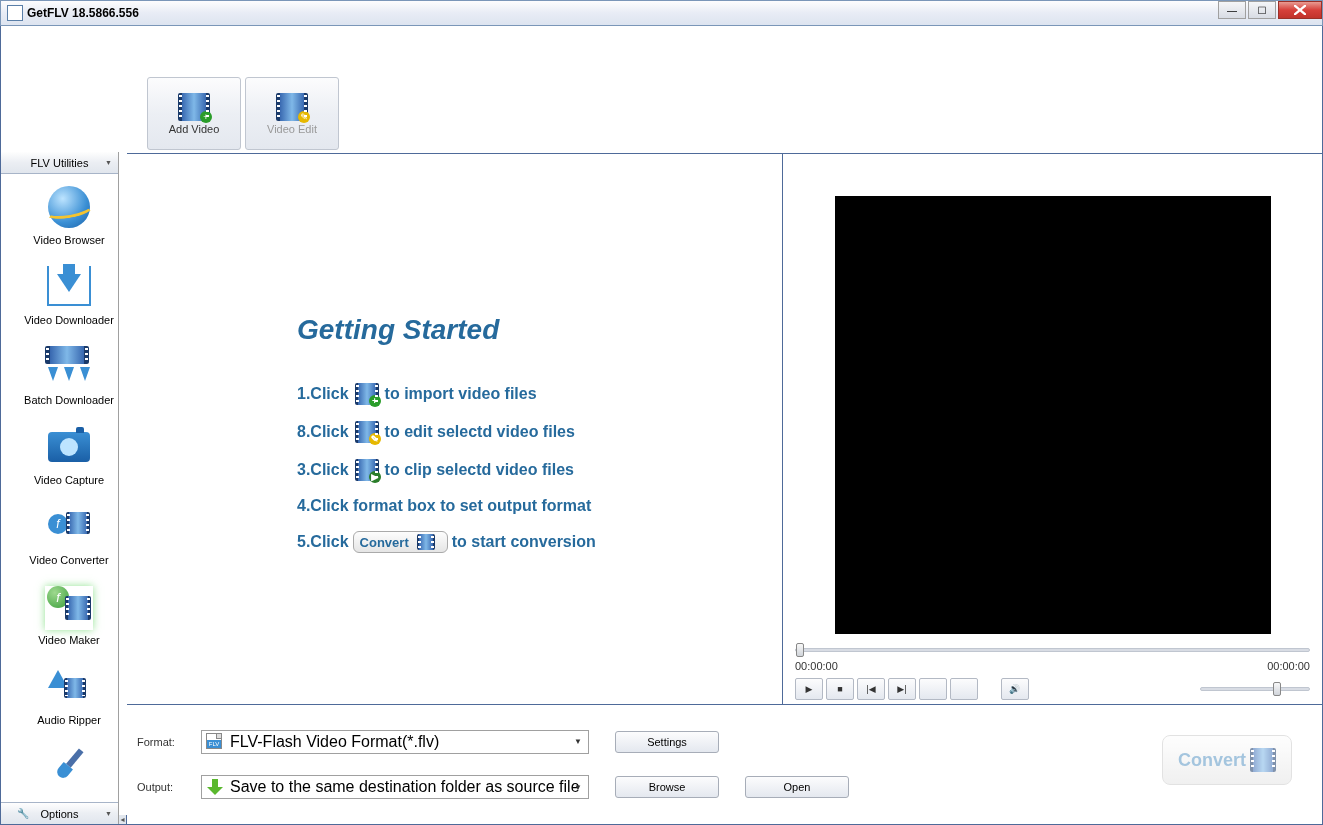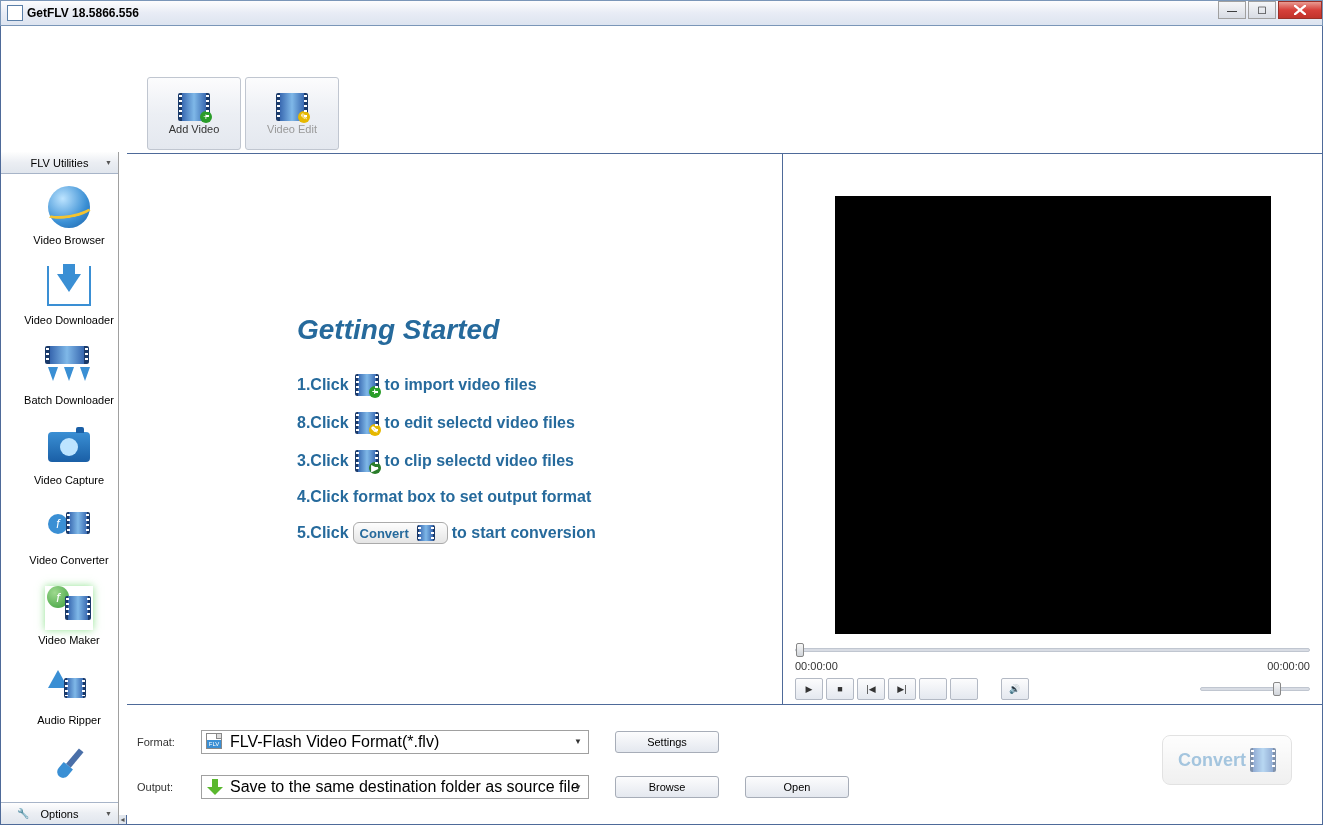--- a/index.html
+++ b/index.html
@@ -42,21 +42,21 @@
     .tool-btn { width: 94px; background: linear-gradient(to bottom, #fcfcfd, #eceff4, #e4e8ef); border: 1px solid #c0c6d0; border-radius: 3px; display: flex; flex-direction: column; align-items: center; justify-content: center; cursor: pointer; }
     .tool-btn.disabled { color: #888; }
     .tool-icon { width: 32px; height: 28px; margin-bottom: 2px; }
     .tool-label { font-size: 11px; color: #333; }
     .tool-btn.disabled .tool-label { color: #999; }
     
     
     .middle { flex: 1; display: flex; }
     .instructions-panel { flex: 1; padding: 30px 20px; border-right: 6px solid transparent; }
     .instructions { margin-left: 150px; margin-top: 130px; }
-    .getting-started { font-size: 28px; font-weight: bold; color: #266a9c; font-style: italic; margin-bottom: 28px; }
+    .getting-started { font-size: 28px; font-weight: bold; color: #266a9c; font-style: italic; margin-bottom: 37px; }
     .step { font-size: 16px; font-weight: bold; color: #266a9c; margin: 16px 0; display: flex; align-items: center; }
     .step-icon { width: 24px; height: 22px; margin: 0 6px; display: inline-block; vertical-align: middle; }
     .convert-pill { display: inline-flex; align-items: center; border: 1px solid #aaa; border-radius: 6px; padding: 2px 6px; background: linear-gradient(to bottom, #fdfdfd, #e5e5e5); margin: 0 4px; }
     .convert-pill-text { font-size: 13px; font-weight: bold; color: #266a9c; margin-right: 2px; }
     
     
     .preview-panel { width: 540px; border-left: 1px solid #4e6a99; background: #fff; display: flex; flex-direction: column; padding: 8px 4px 4px 4px; }
     .video-wrap { flex: 1; display: flex; align-items: flex-start; justify-content: center; padding-top: 34px; }
     .video-preview { width: 436px; height: 438px; background: #000; }
     .progress-row { margin-top: 14px; padding: 0 8px; }

